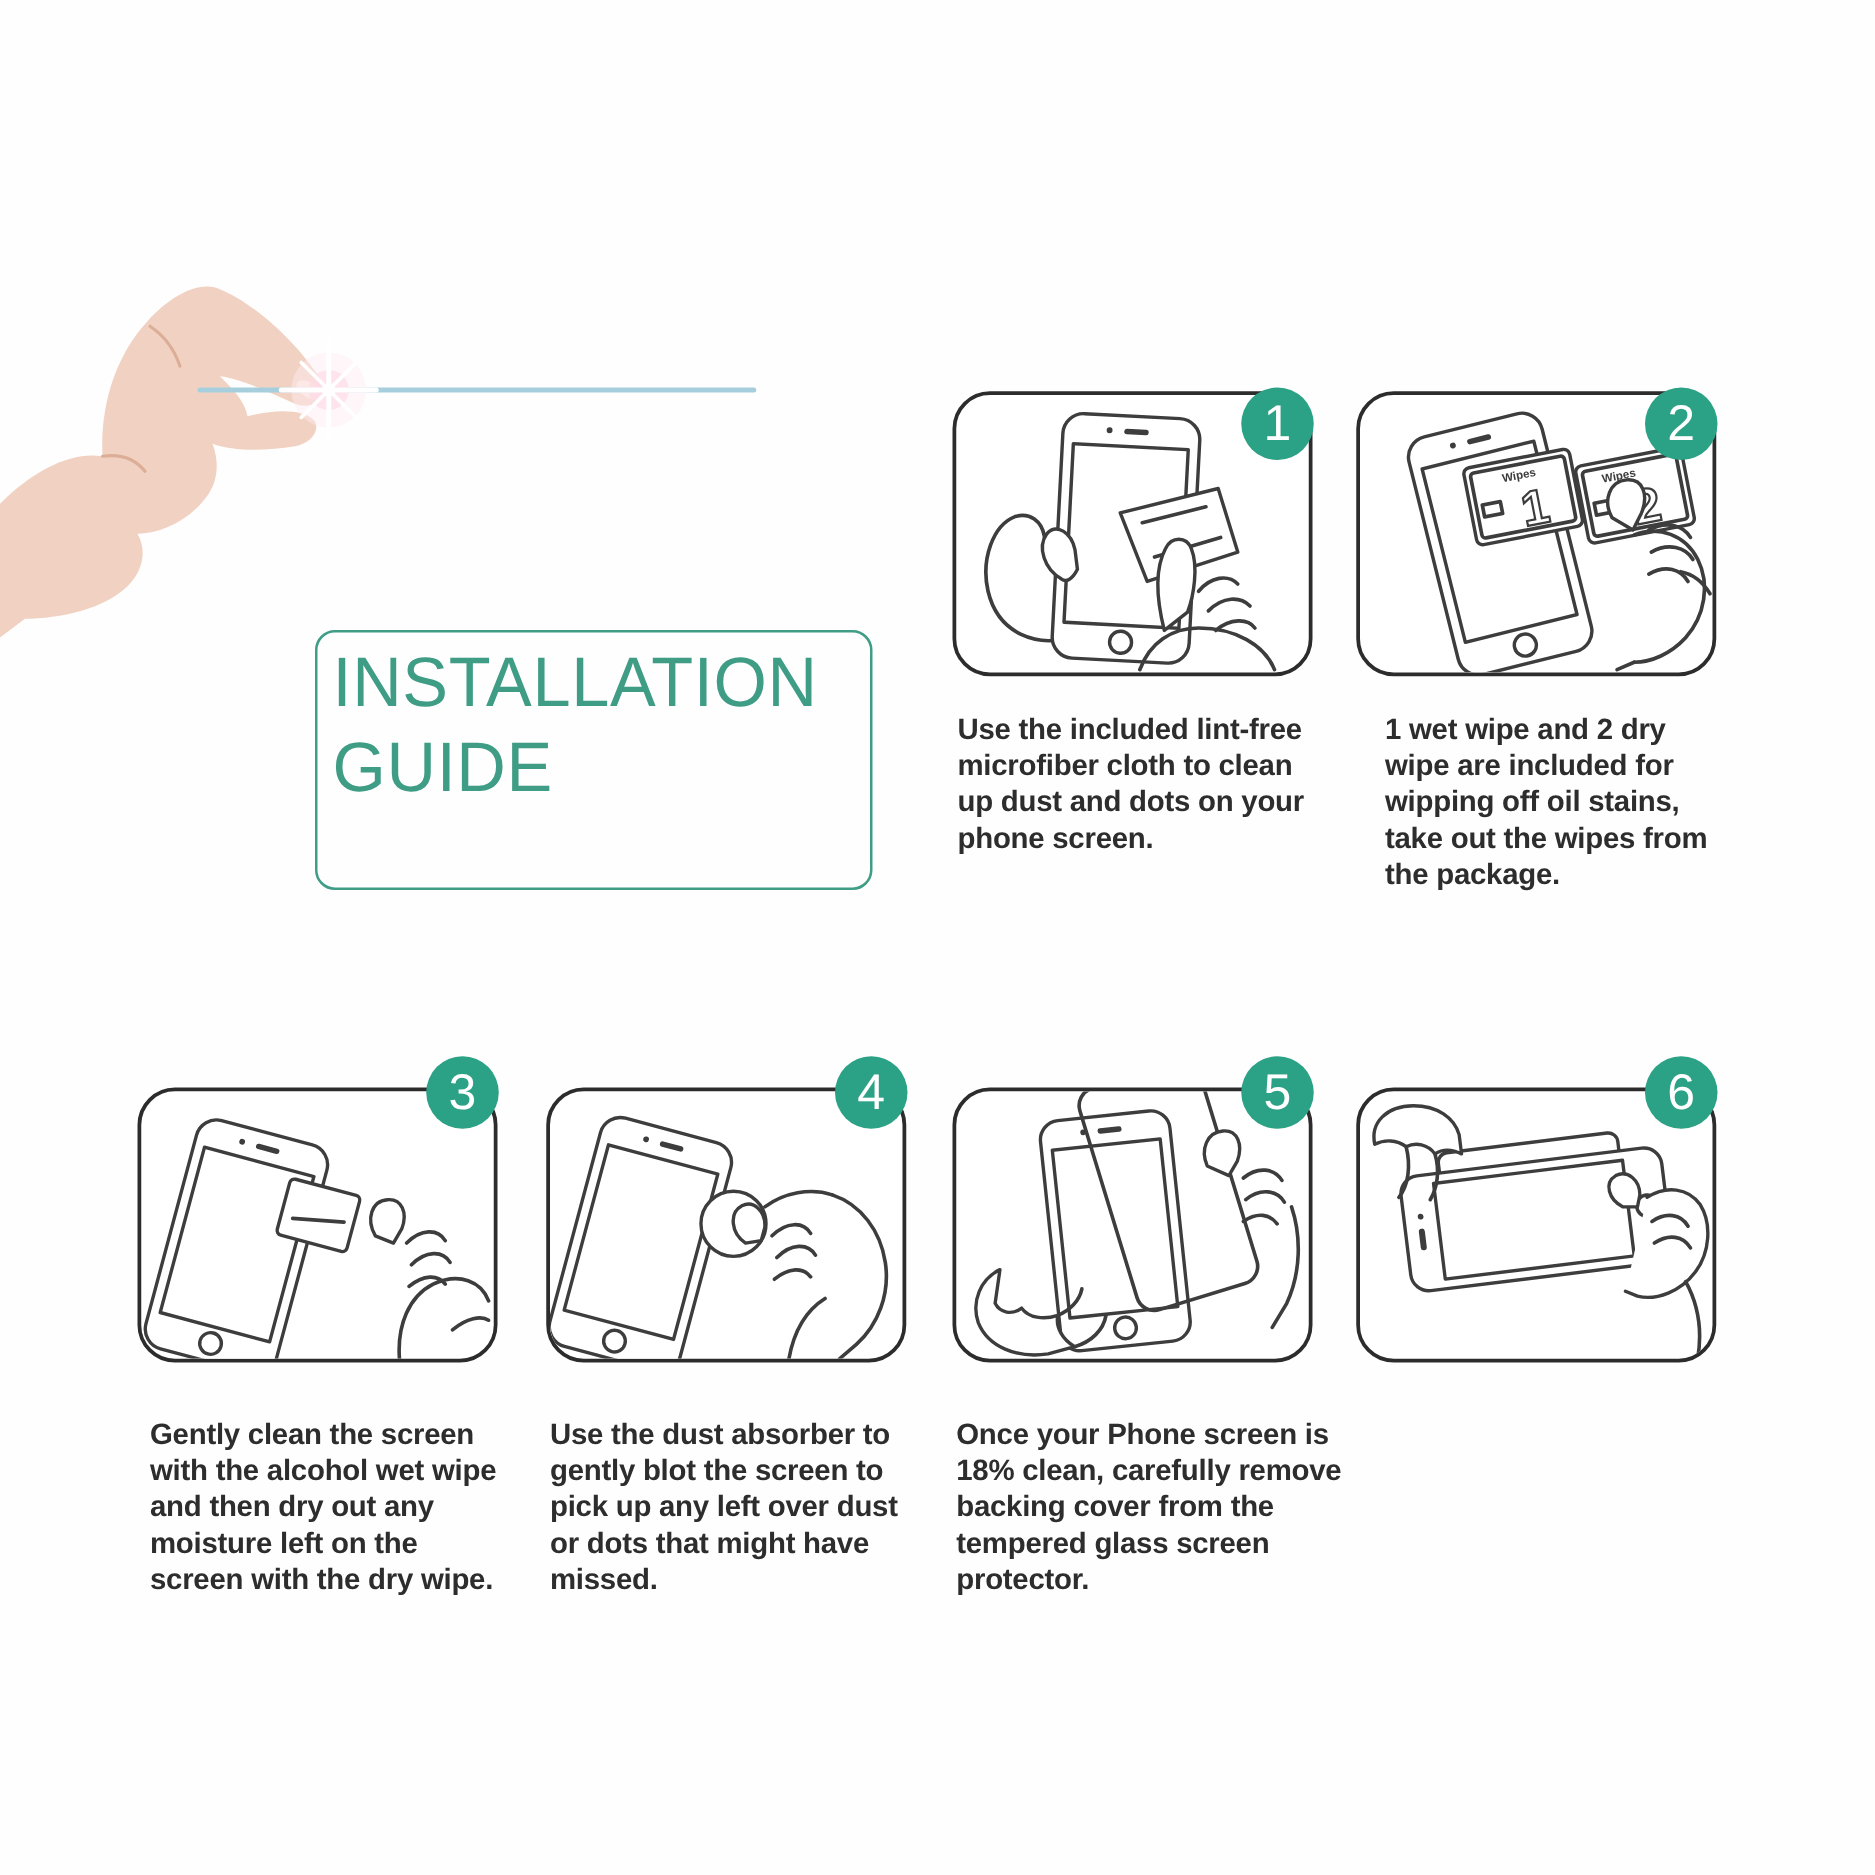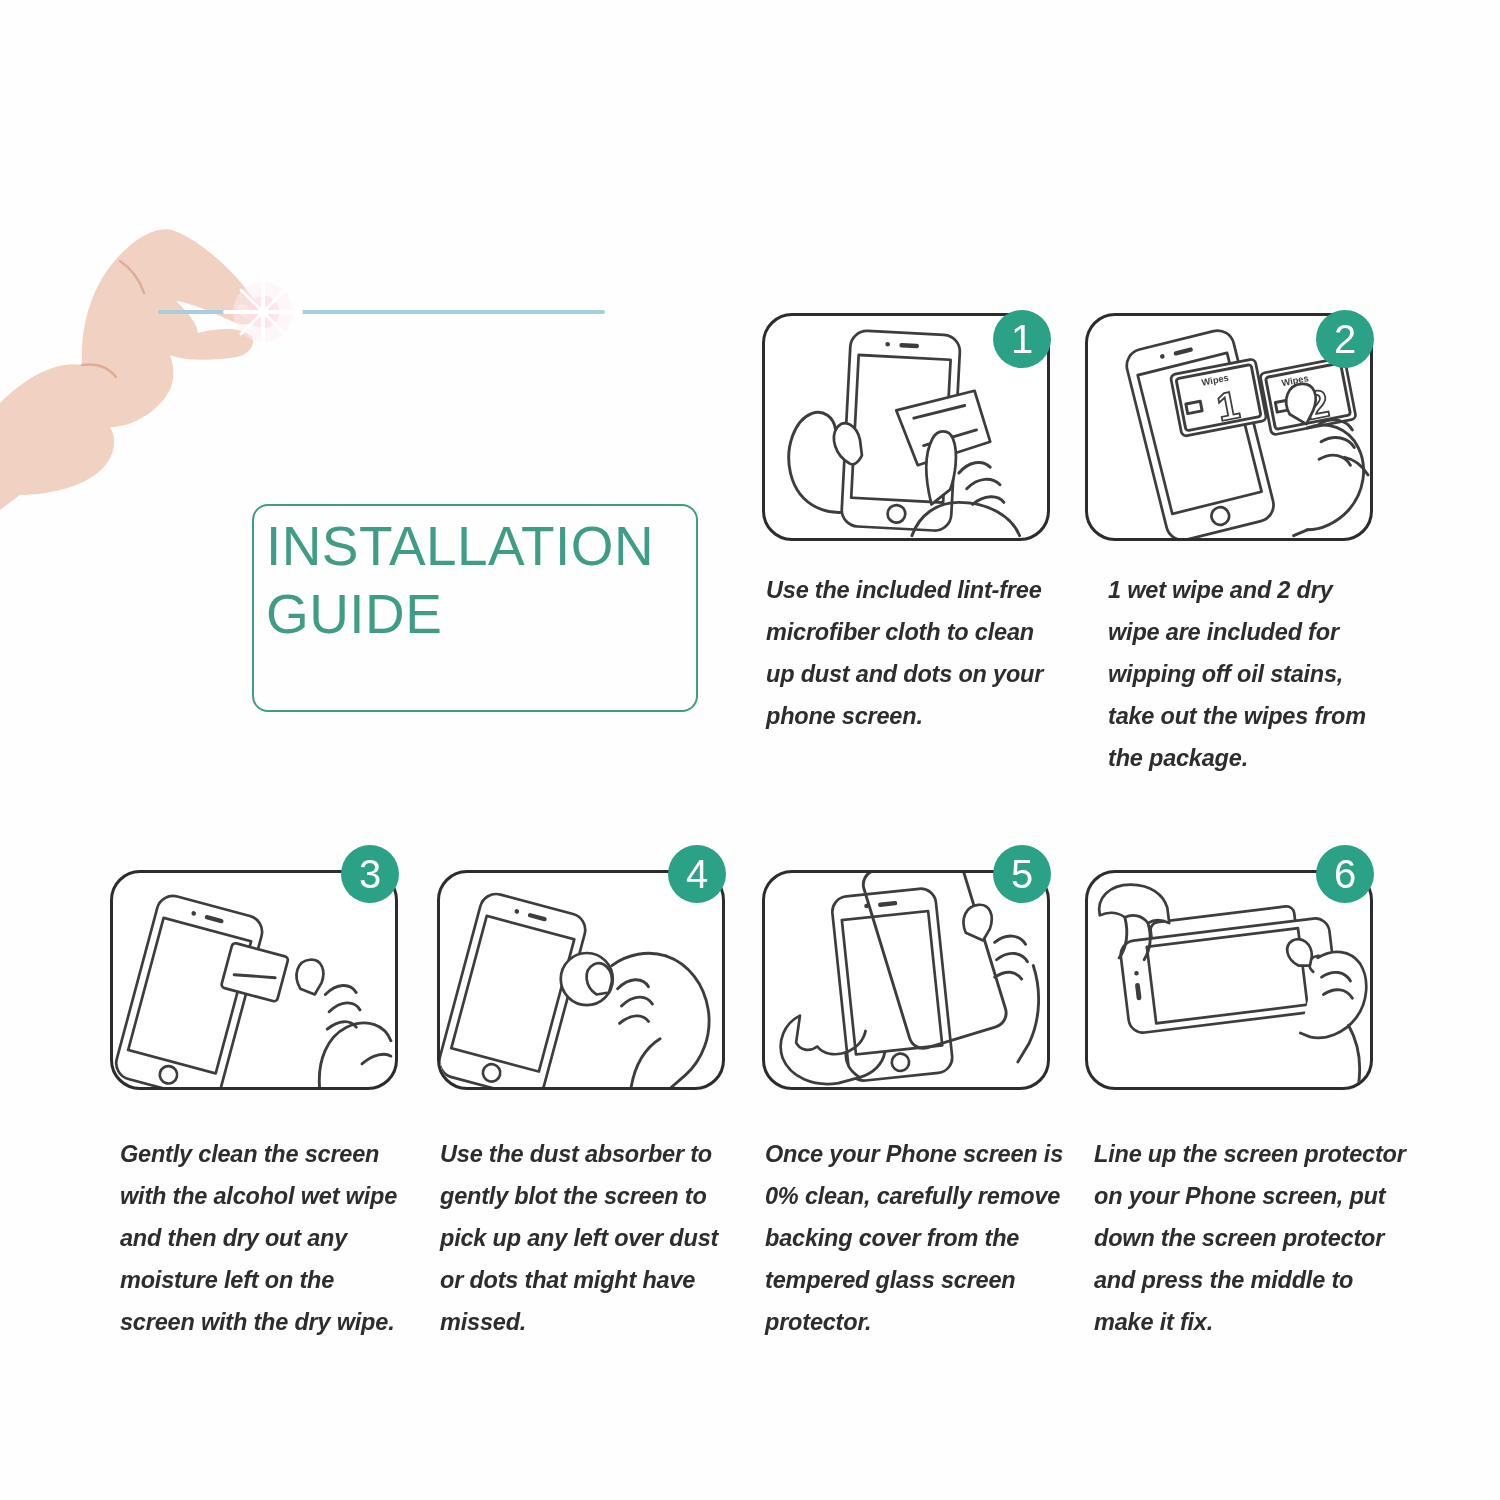--- a/index.html
+++ b/index.html
@@ -23,21 +23,21 @@
   .row1 .box{height:228px;}
   .row2 .box{height:220px;}
   .badge{position:absolute;left:231px;width:58px;height:58px;border-radius:50%;
          background:var(--accent,#2ba185);color:#fff;display:flex;align-items:center;
          justify-content:center;font-size:40px;font-weight:200;z-index:3;}
   .row1 .badge{top:-3px;}
   .row2 .badge{top:-25px;}
   .box svg{width:100%;height:100%;display:block;}
   
   .caption{position:absolute;white-space:pre-line;color:var(--text,#2d2d2d);
-           font-size:23.5px;line-height:42px;font-weight:600;letter-spacing:-0.2px;font-style:italic;}
+           font-size:23.5px;line-height:29px;font-weight:600;letter-spacing:-0.2px;}
   .stroke{fill:none;stroke:#3d3d3d;stroke-width:3;stroke-linecap:round;stroke-linejoin:round;}
   .fillw{fill:#fff;stroke:#3d3d3d;stroke-width:2.8;stroke-linecap:round;stroke-linejoin:round;}
 </style>
 </head>
 <body>
 
 <div class="canvas">
 
   <svg class="hero-hand" viewBox="0 0 345 445">
     <path style="fill:var(--skin,#f1d2c2)" d="M0,238 C28,210 58,196 82,200 C80,160 92,120 118,92
@@ -238,23 +238,18 @@
 with the alcohol wet wipe
 and then dry out any
 moisture left on the
 screen with the dry wipe.</div>
   <div class="caption" style="left:440px;top:1133px;width:322px;">Use the dust absorber to
 gently blot the screen to
 pick up any left over dust
 or dots that might have
 missed.</div>
   <div class="caption" style="left:765px;top:1133px;width:334px;">Once your Phone screen is
-0% clean, carefully remove
+18% clean, carefully remove
 backing cover from the
 tempered glass screen
 protector.</div>
-  <div class="caption" style="left:1094px;top:1133px;width:340px;">Line up the screen protector
-on your Phone screen, put
-down the screen protector
-and press the middle to
-make it fix.</div>
 
 </div>
 
 </body></html>

